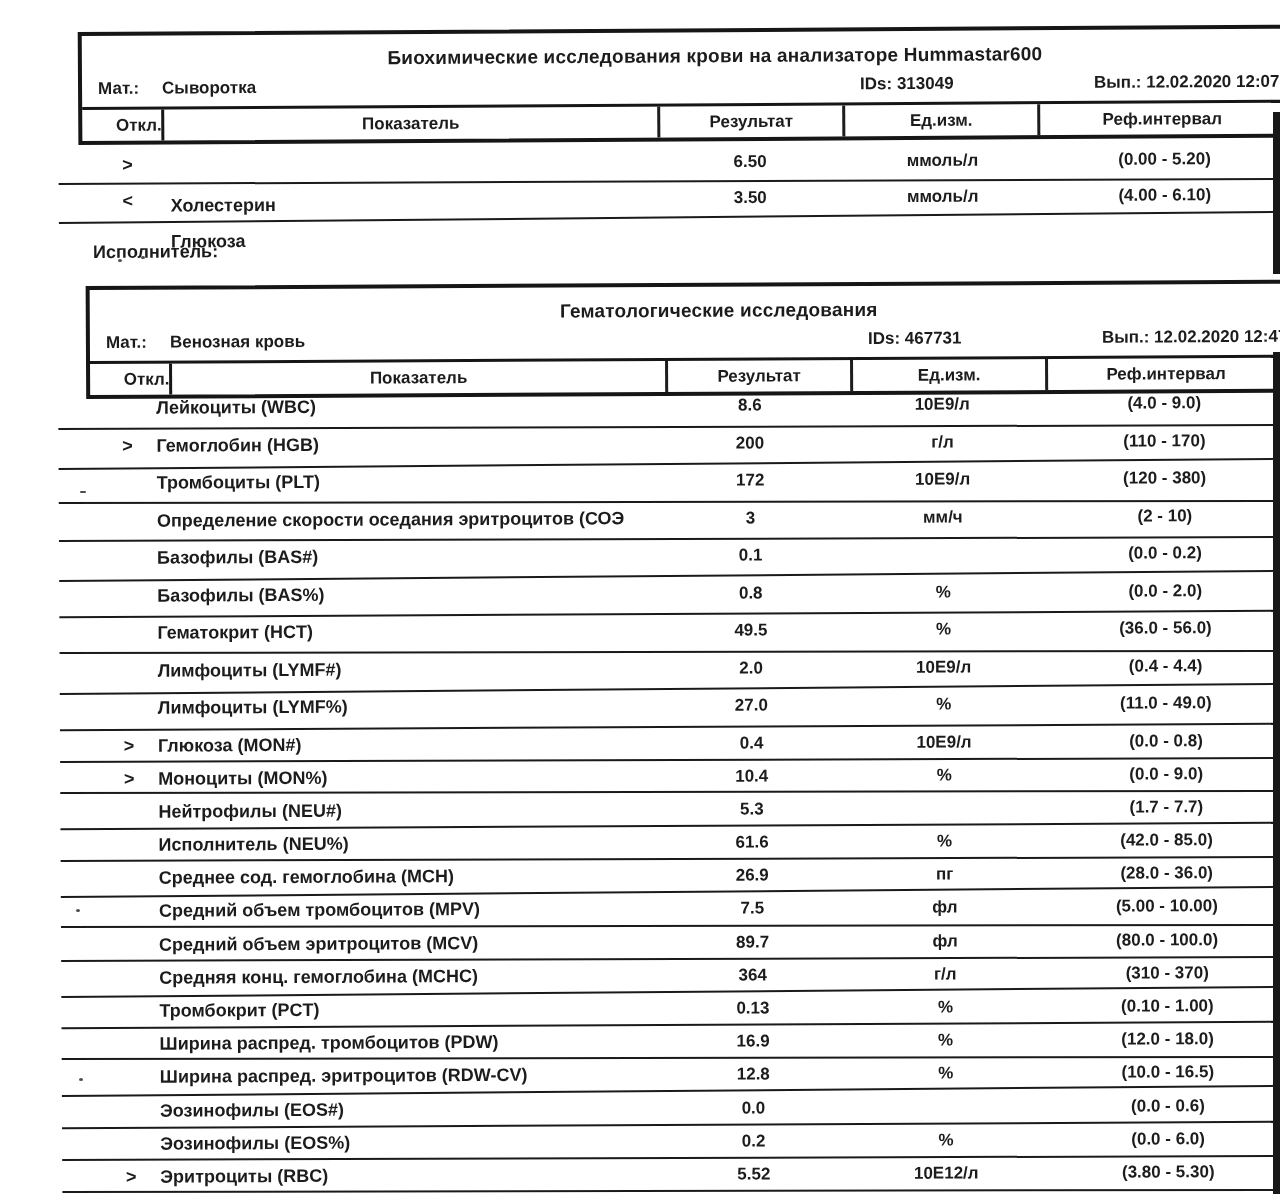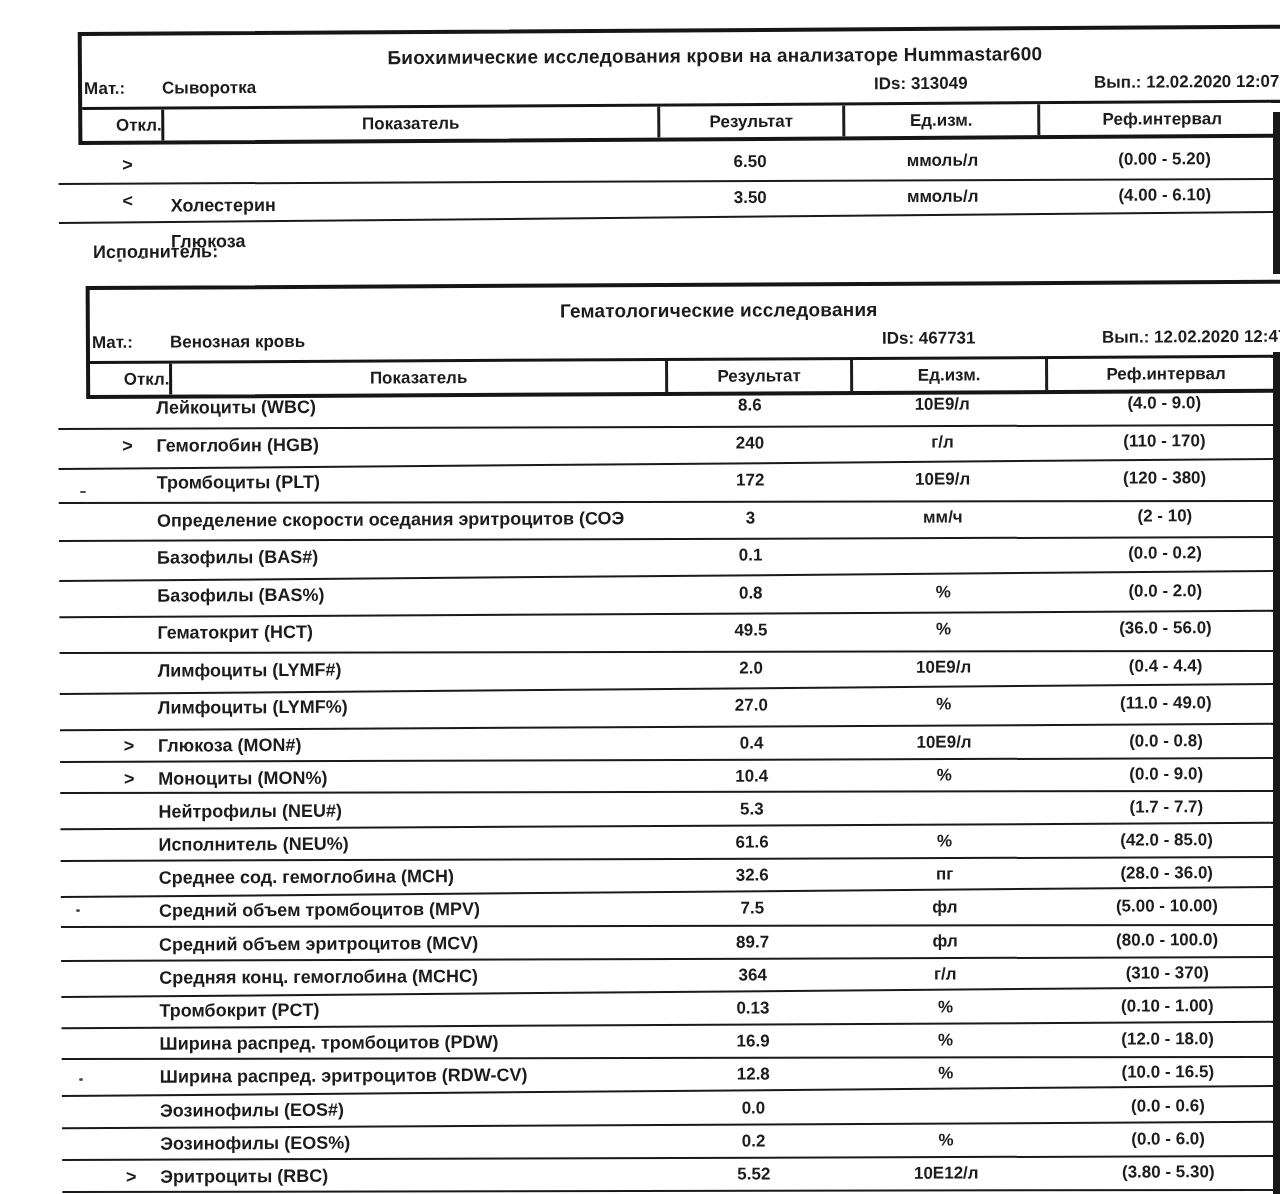--- a/index.html
+++ b/index.html
@@ -21,23 +21,23 @@
   .hbox { position:absolute; border:4px solid #161616; background:#fff; }
   #sec-bio .hbox { left:78px; top:32px; width:1210px; }
   #sec-hem .hbox { left:86px; top:8px;  width:1202px; }
 
   .hbox-title {
     text-align:center; font-weight:700; font-size:19px;
     padding:13px 0 2px 64px; height:35px; white-space:nowrap; letter-spacing:0.2px;
   }
   .hbox-meta { position:relative; height:36px; font-weight:700; font-size:17px; }
   .hbox-meta span { position:absolute; top:8px; white-space:nowrap; }
-  .meta-label  { left:2px; }
+  .meta-label  { left:16px; }
   .meta-value  { left:80px; }
-  .meta-ids    { left:778px;margin-left:14px; }
+  .meta-ids    { left:778px; }
   .meta-issued { left:1012px; }
 
   .hbox-header { display:flex; border-top:3px solid #161616; height:34px; font-weight:700; font-size:17px; }
   .hbox-header > div { display:flex; align-items:center; justify-content:center; height:100%; }
   .hc-flag   { width:82px;  border-right:3px solid #161616;padding-left:34px; }
   .hc-name   { width:496px; border-right:3px solid #1d1d1d; }
   .hc-result { width:185px; border-right:3px solid #1d1d1d; }
   .hc-unit   { width:195px; border-right:3px solid #1d1d1d; }
   .hc-ref    { flex:1; }
 
@@ -144,21 +144,21 @@
     <span class="c-flag"></span>
     <span class="c-name">Лейкоциты (WBC)</span>
     <span class="c-result">8.6</span>
     <span class="c-unit">10E9/л</span>
     <span class="c-ref">(4.0 - 9.0)</span>
   </div>
 
   <div class="row">
     <span class="c-flag">&gt;</span>
     <span class="c-name">Гемоглобин (HGB)</span>
-    <span class="c-result">240</span>
+    <span class="c-result">200</span>
     <span class="c-unit">г/л</span>
     <span class="c-ref">(110 - 170)</span>
   </div>
 
   <div class="row">
     <span class="c-flag"></span>
     <span class="c-name">Тромбоциты (PLT)</span>
     <span class="c-result">172</span>
     <span class="c-unit">10E9/л</span>
     <span class="c-ref">(120 - 380)</span>
@@ -240,21 +240,21 @@
     <span class="c-flag"></span>
     <span class="c-name">Исполнитель (NEU%)</span>
     <span class="c-result">61.6</span>
     <span class="c-unit">%</span>
     <span class="c-ref">(42.0 - 85.0)</span>
   </div>
 
   <div class="row">
     <span class="c-flag"></span>
     <span class="c-name">Среднее сод. гемоглобина (MCH)</span>
-    <span class="c-result">32.6</span>
+    <span class="c-result">26.9</span>
     <span class="c-unit">пг</span>
     <span class="c-ref">(28.0 - 36.0)</span>
   </div>
 
   <div class="row">
     <span class="c-flag"></span>
     <span class="c-name">Средний объем тромбоцитов (MPV)</span>
     <span class="c-result">7.5</span>
     <span class="c-unit">фл</span>
     <span class="c-ref">(5.00 - 10.00)</span>

